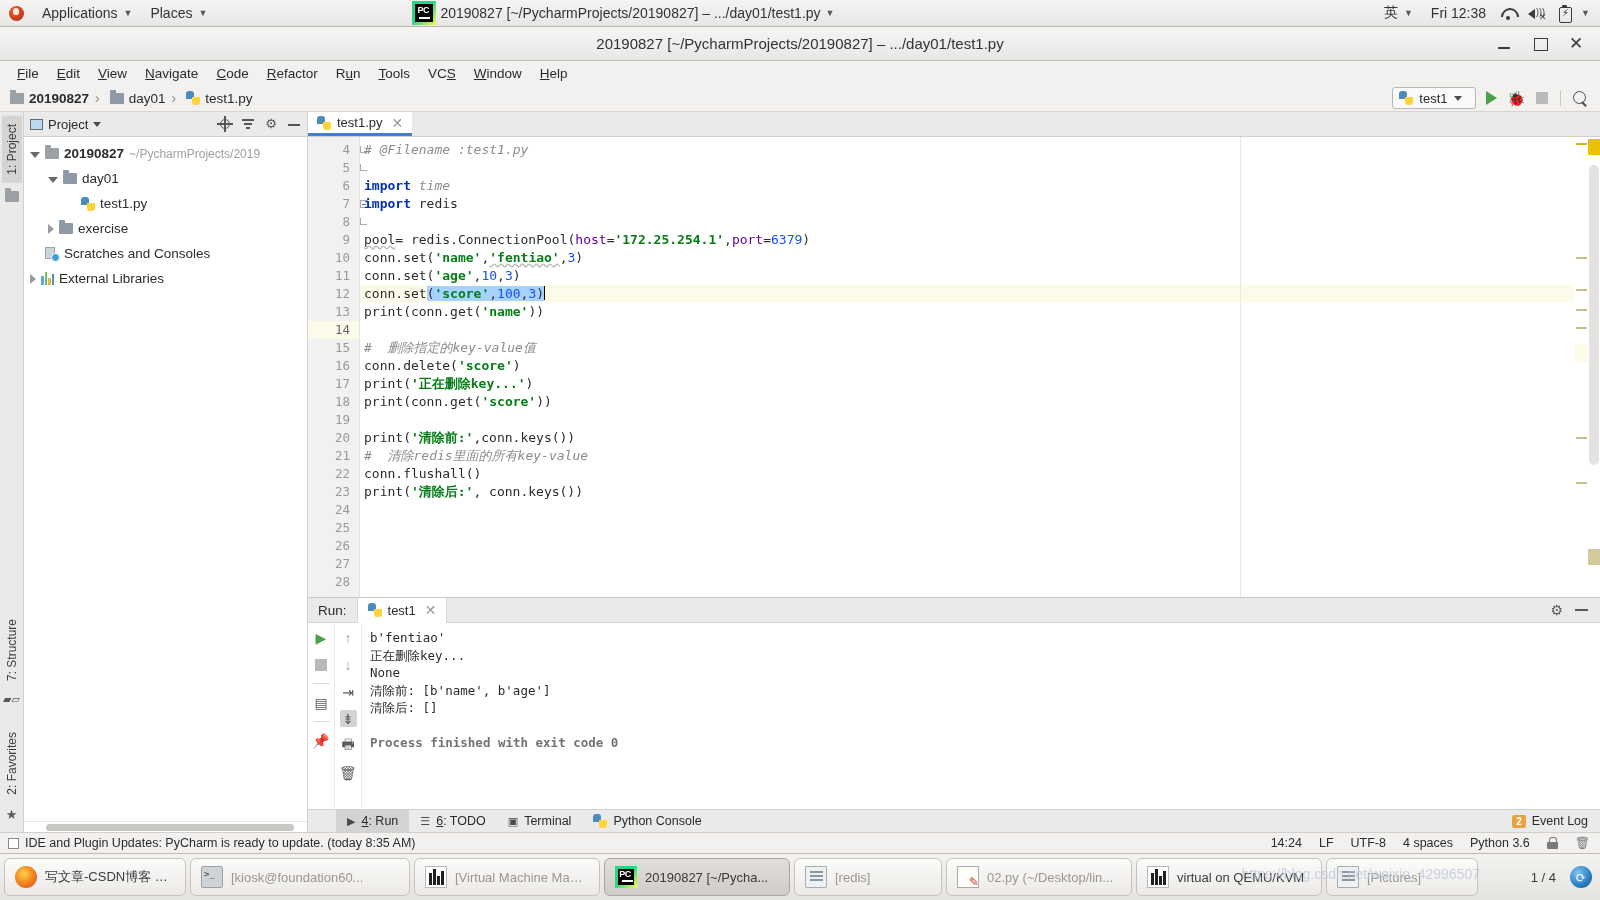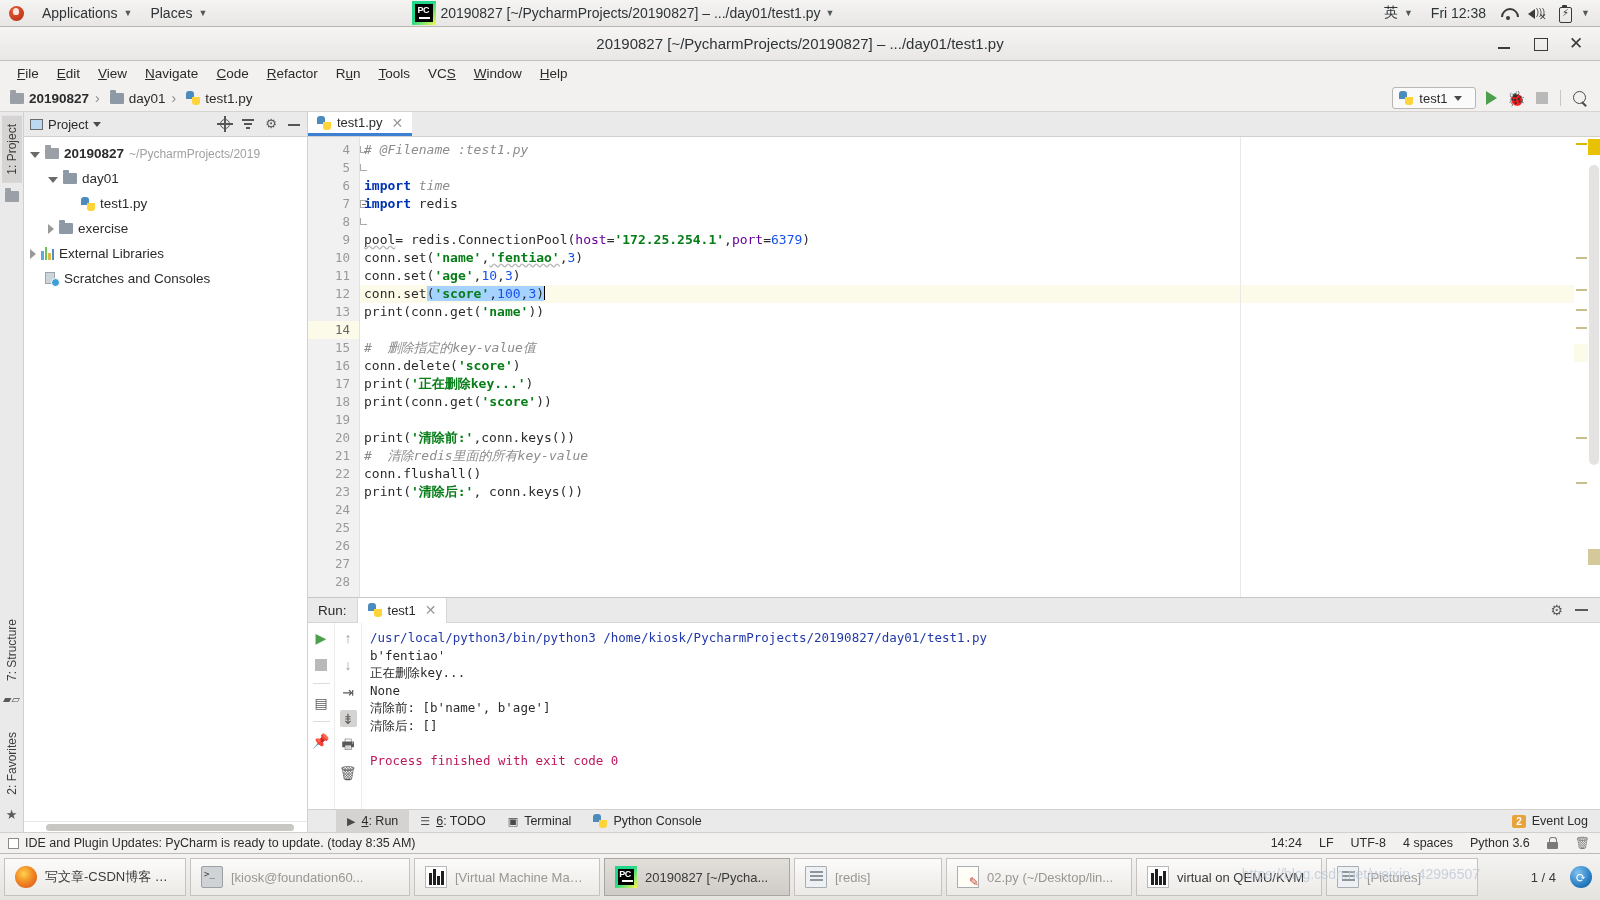--- a/index.html
+++ b/index.html
@@ -299,21 +299,21 @@
     padding-top: 6px; gap: 10px; background:#fff; border-right:1px solid #ececec;
   }
   .rt-ico { width:17px; height:17px; position:relative; cursor:pointer; display:flex; align-items:center; justify-content:center; font-size:14px; color:#5a5a5a;}
   .rt-ico.sel { background:#d5d3d1; border-radius:2px;}
   .rt-sep { width:17px; height:1px; background:#dcdcdc;}
   #run-out {
     flex:1; padding: 6px 0 0 8px; font-family: "DejaVu Sans Mono","Liberation Mono", monospace;
     font-size: 12.5px; line-height: 17.5px; color: #2b2b2b; overflow:hidden;
   }
   .out-link { color: #2238a8; }
-  .out-ok { color: #be185d; }
+  .out-ok { color: #737373; font-weight: bold; }
 
   
   #toolwin-bar {
     height: 23px; background: #ebeaea; border-top: 1px solid #d2cfcc;
     display: flex; align-items: center; font-size: 12.5px; padding-left: 28px;
   }
   .tw-btn { display:flex; align-items:center; gap:6px; padding: 0 11px; height:23px; cursor:pointer;}
   .tw-btn.active { background:#d5d3d1; }
   .tw-right { margin-left:auto; display:flex; align-items:center; gap:6px; padding-right: 12px;}
   .badge {
@@ -335,21 +335,21 @@
 
   
   #taskbar {
     position:absolute; bottom:0; left:0; width:1600px; height:47px;
     background: linear-gradient(to bottom, #f4f3f1 0%, #e5e3e0 100%);
     border-top: 1px solid #bdbab7;
     display:flex; align-items:center; gap: 4px; padding: 0 4px;
   }
   .task {
     display:flex; align-items:center; gap:8px; height: 38px;
-    padding: 0 10px; border: 1px solid #c5c2bf; border-radius: 0;
+    padding: 0 10px; border: 1px solid #c5c2bf; border-radius: 6px;
     background: linear-gradient(to bottom,#fbfbfa,#eceae7);
     font-size: 13px; color: #3a3a3a; min-width: 0; cursor: pointer;
     white-space: nowrap; overflow: hidden;
   }
   .task.w1 { width: 182px; }
   .task.w2 { width: 220px; }
   .task.w3 { width: 186px; }
   .task.w4 { width: 186px; }
   .task.w5 { width: 148px; }
   .task.w6 { width: 186px; }
@@ -527,36 +527,36 @@
             <span class="tri none"></span>
             <span class="py-ico"></span>
             <span style="">test1.py</span>
           </div>
           <div class="tree-row" style="padding-left: 24px;">
             <span class="tri closed"></span>
             <span class="folder-ico blue"></span>
             <span style="">exercise</span>
           </div>
           <div class="tree-row" style="padding-left: 6px;">
+            <span class="tri none"></span>
+            <span class="scratch-ico">
+              <span class="pg"></span>
+              <span class="cl"></span>
+            </span>
+            <span style="">Scratches and Consoles</span>
+          </div>
+          <div class="tree-row" style="padding-left: 6px;">
             <span class="tri closed"></span>
             <span class="lib-ico">
               <i style="height:9px;background:#5ea9e0"></i>
               <i style="height:13px;background:#6fbf5b"></i>
               <i style="height:7px;background:#e0b84a"></i>
               <i style="height:11px;background:#4f8ec4"></i>
             </span>
             <span style="">External Libraries</span>
-          </div>
-          <div class="tree-row" style="padding-left: 6px;">
-            <span class="tri none"></span>
-            <span class="scratch-ico">
-              <span class="pg"></span>
-              <span class="cl"></span>
-            </span>
-            <span style="">Scratches and Consoles</span>
           </div>
         </div>
       <div id="proj-hscroll">
         <div class="thumb"></div>
       </div>
     </div>
 
     <div id="editor-col">
       <div id="tabbar">
         <div class="ed-tab">
@@ -663,21 +663,20 @@
           </div>
           <div class="run-toolbar" style="border-right:1px solid #ececec">
             <span class="rt-ico" style="color:#9a9a9a">↑</span>
             <span class="rt-ico" style="color:#9a9a9a">↓</span>
             <span class="rt-ico">⇥</span>
             <span class="rt-ico sel">⇟</span>
             <span class="rt-ico">🖶</span>
             <span class="rt-ico">🗑</span>
           </div>
           <div id="run-out">
-              <div class="out-link">/usr/local/python3/bin/python3 /home/kiosk/PycharmProjects/20190827/day01/test1.py</div>
               <div class="">b'fentiao'</div>
               <div class="">正在删除key...</div>
               <div class="">None</div>
               <div class="">清除前: [b'name', b'age']</div>
               <div class="">清除后: []</div>
               <div class="">&nbsp;</div>
               <div class="out-ok">Process finished with exit code 0</div>
             </div>
         </div>
       </div>

